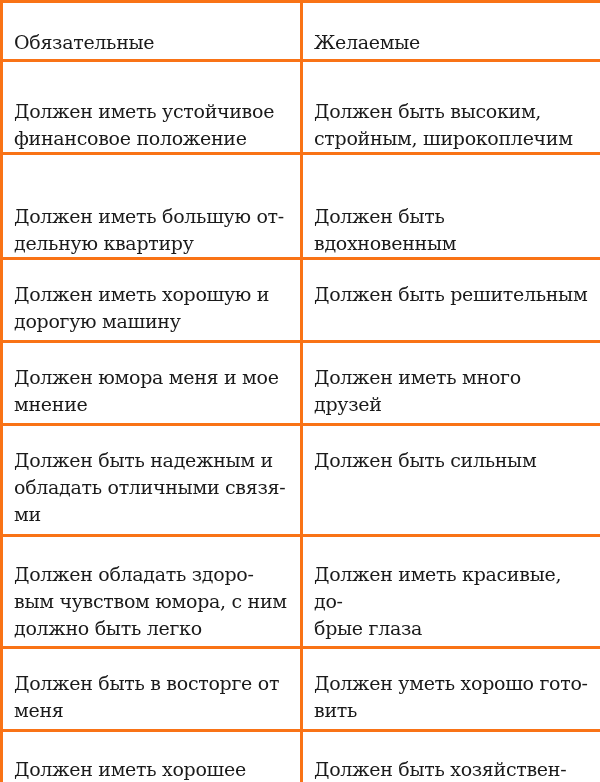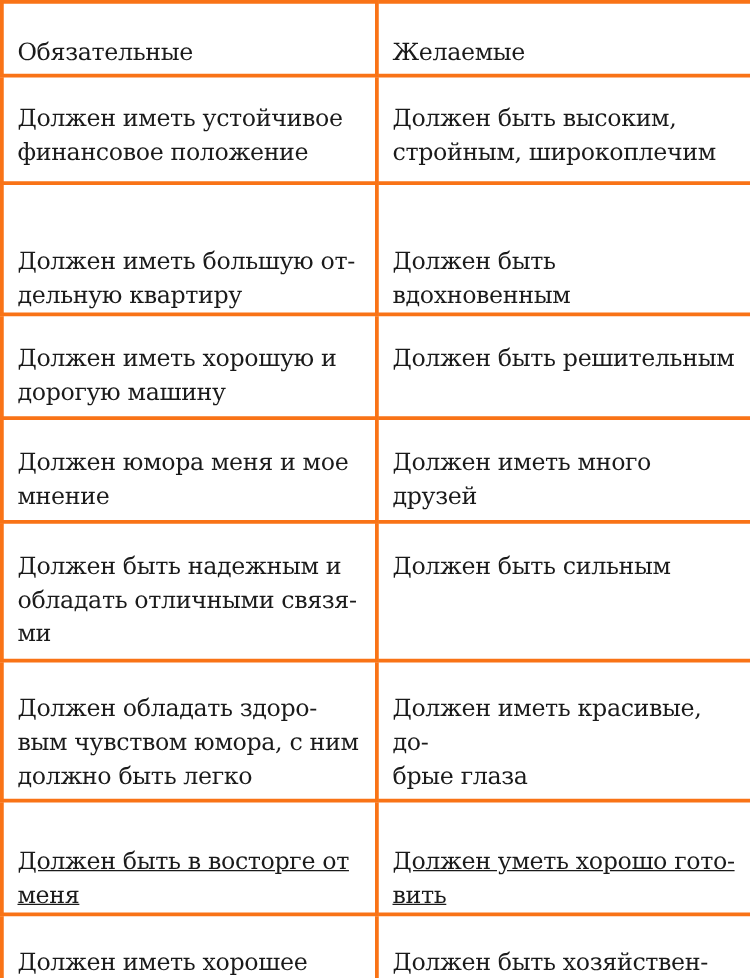--- a/index.html
+++ b/index.html
@@ -17,27 +17,27 @@
     border: 3px solid #f97316;
     vertical-align: top;
     padding: 0 10px 0 11px;
     line-height: 27px;
     letter-spacing: -0.3px;
   }
   .tbl col.c1 { width: 300px; }
   .tbl col.c2 { width: 300px; }
   .cell-text { white-space: pre-line; display: block; }
   tr.r0 td { height: 56px; } tr.r0 .cell-text { padding-top: 26px; }
-  tr.r1 td { height: 83px; } tr.r1 .cell-text { padding-top: 20px; }
+  tr.r1 td { height: 83px; } tr.r1 .cell-text { padding-top: 36px; }
   tr.r2 td { height: 79px; } tr.r2 .cell-text { padding-top: 32px; margin-top: 16px; }
   tr.r3 td { height: 80px; } tr.r3 .cell-text { padding-top: 21px; }
   tr.r4 td { height: 80px; } tr.r4 .cell-text { padding-top: 21px; }
   tr.r5 td { height: 108px; border-radius: 10px; } tr.r5 .cell-text { padding-top: 21px; }
   tr.r6 td { height: 109px; } tr.r6 .cell-text { padding-top: 24px; }
-  tr.r7 td { height: 80px; } tr.r7 .cell-text { padding-top: 34px; text-decoration: underline; }
+  tr.r7 td { height: 80px; } tr.r7 .cell-text { padding-top: 21px; }
   tr.r8 td { height: 105px; } tr.r8 .cell-text { padding-top: 24px; }
 </style>
 </head>
 <body>
 
 <table class="tbl">
   <colgroup>
       <col class="c1">
       <col class="c2">
     </colgroup>

